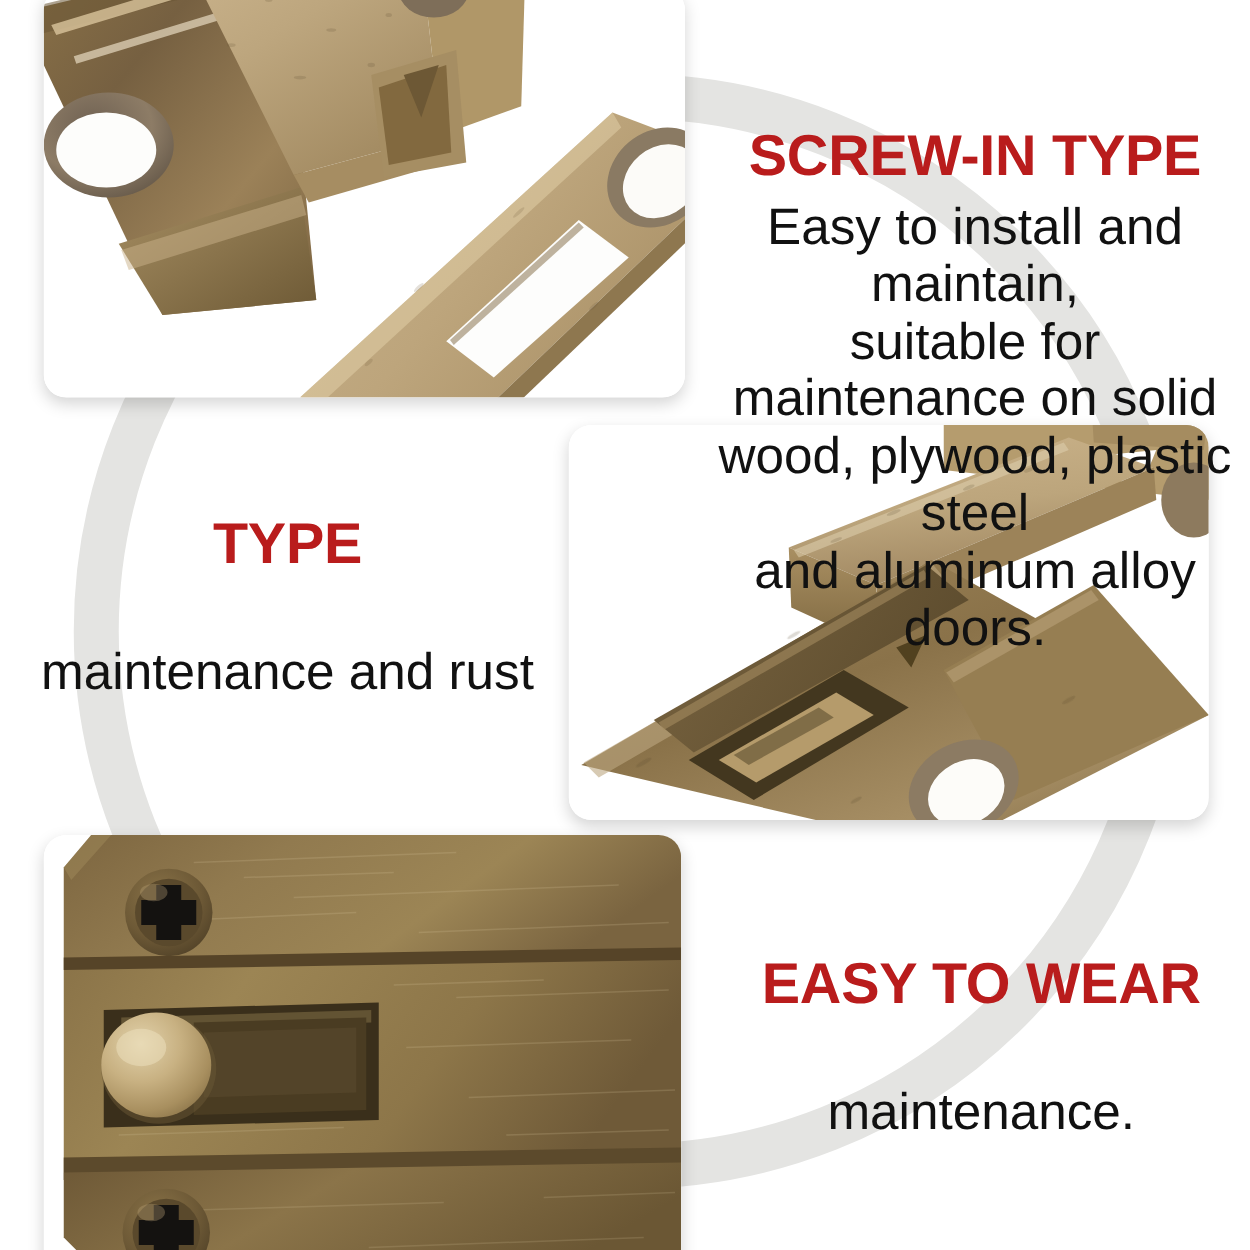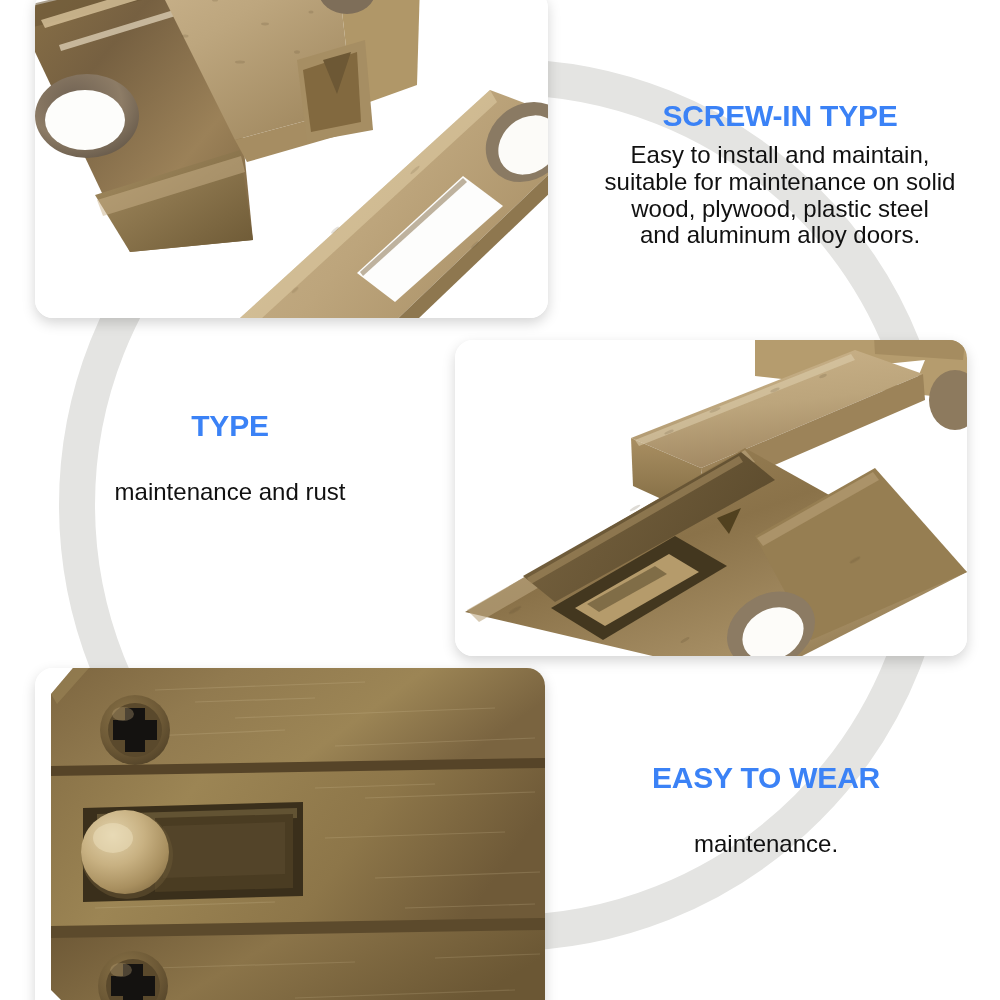--- a/index.html
+++ b/index.html
@@ -43,30 +43,30 @@
   }
 
   
   .textblock {
     position: absolute;
     z-index: 3;
     text-align: center;
     color: #0c0c0c;
   }
   .heading {
-    font-size: 30px;
+    font-size: 46px;
     font-weight: bold;
     letter-spacing: -0.2px;
     line-height: 1.06;
     margin: 0 0 10px 0;
-    color: #3b82f6;
+    color: #b91c1c;
     white-space: nowrap;
   }
   .body {
-    font-size: 24px;
+    font-size: 41px;
     font-weight: normal;
     line-height: 1.12;
     margin: 0;
     color: #111111;
   }
 </style>
 </head>
 <body>
 
 <div id="stage">
@@ -354,21 +354,21 @@
   </div>
 
   <div class="textblock" style="left:20px; top:410px; width:420px;">
     <h2 class="heading">TYPE</h2>
     <p class="body">
       <br>
       <span>maintenance and rust</span><br>
     </p>
   </div>
 
-  <div class="textblock" style="left:556px; top:762px; width:420px;">
+  <div class="textblock" style="left:575px; top:762px; width:420px;">
     <h2 class="heading">EASY TO WEAR</h2>
     <p class="body">
       <br>
       <span>maintenance.</span>
     </p>
   </div>
 
 </div>
 
 </body></html>

